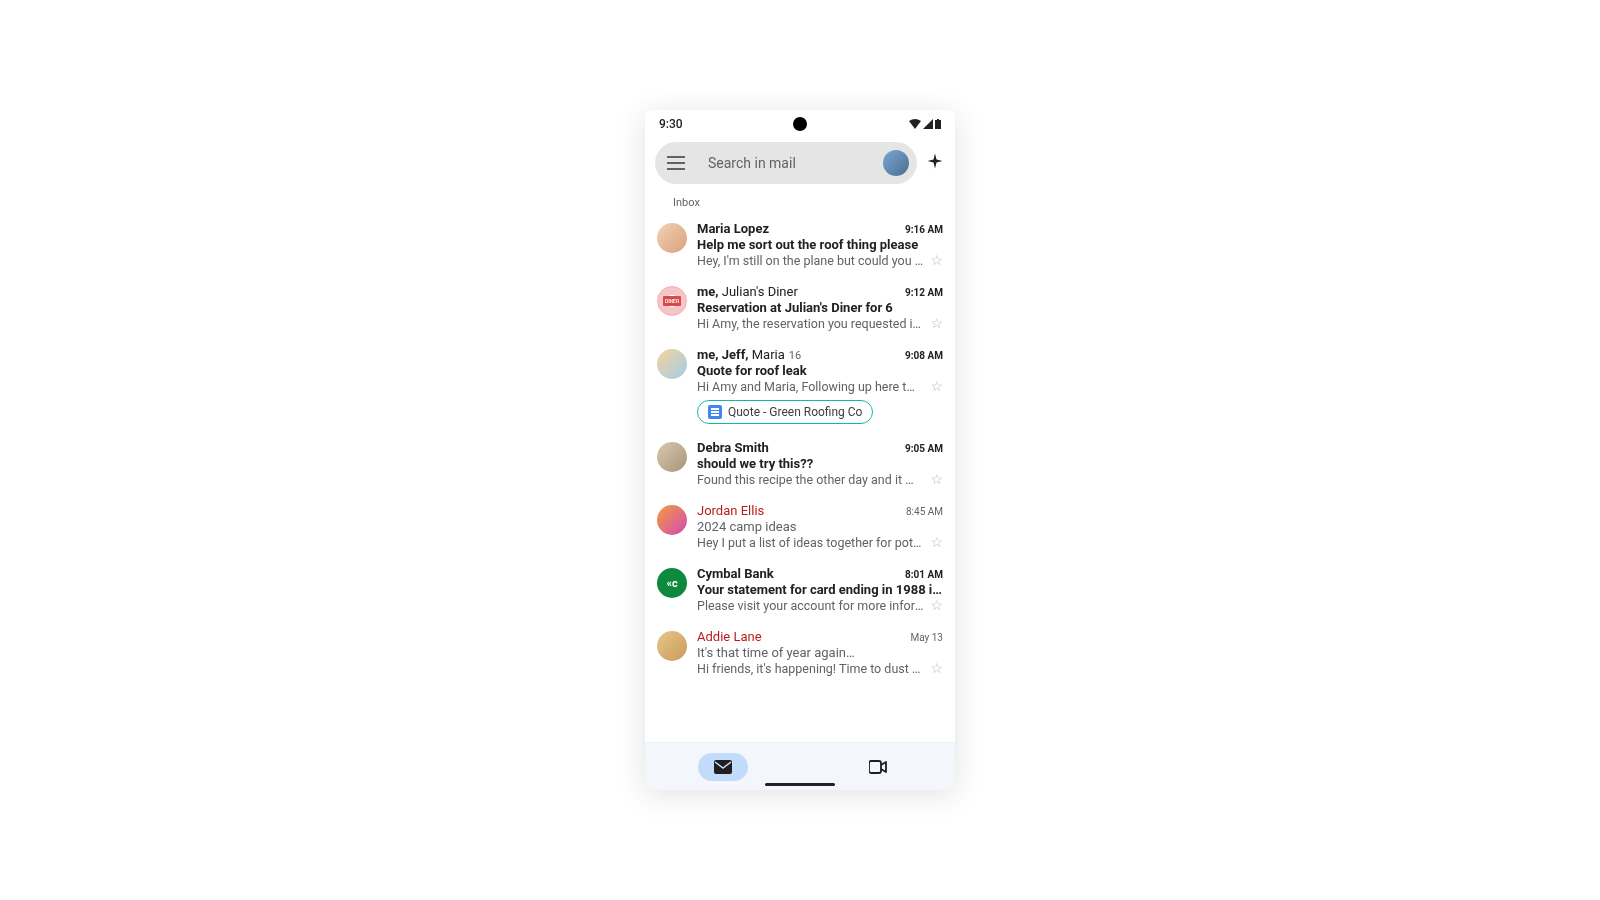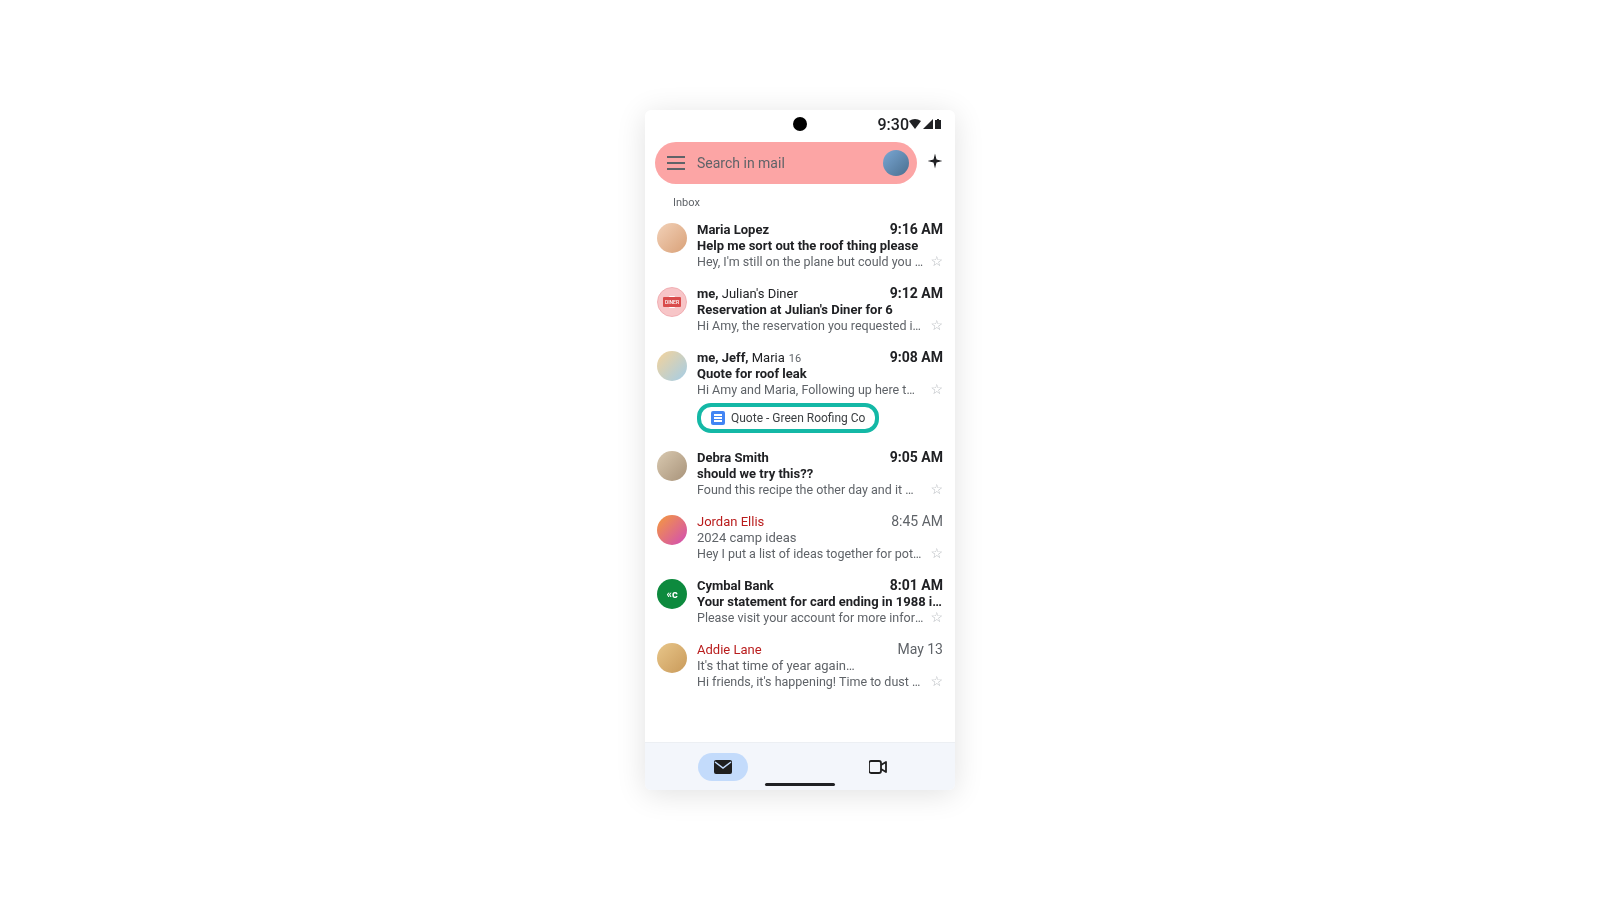--- a/index.html
+++ b/index.html
@@ -20,23 +20,23 @@
     box-shadow: 0 4px 30px rgba(0,0,0,0.12);
     display: flex;
     flex-direction: column;
     overflow: hidden;
     position: relative;
   }
   .status-bar {
     height: 28px;
     display: flex;
     align-items: center;
-    justify-content: flex-end;
+    justify-content: space-between;
     padding: 0 14px;
-    font-size: 16px;
+    font-size: 12px;
     font-weight: 500;
     color: #202124;
   }
   .status-center {
     position: absolute;
     left: 50%;
     transform: translateX(-50%);
     width: 14px;
     height: 14px;
     background: #000;
@@ -48,27 +48,27 @@
     align-items: center;
   }
   .search-row {
     display: flex;
     align-items: center;
     padding: 4px 10px 6px 10px;
     gap: 8px;
   }
   .search-pill {
     flex: 1;
-    background: #fca5a5;
+    background: #e5e5e5;
     border-radius: 22px;
     height: 42px;
     display: flex;
     align-items: center;
     padding: 0 6px 0 12px;
-    gap: 12px;
+    gap: 23px;
   }
   .hamburger {
     width: 18px;
     height: 14px;
     display: flex;
     flex-direction: column;
     justify-content: space-between;
   }
   .hamburger span {
     height: 2px;
@@ -136,21 +136,21 @@
   .unread .sender { font-weight: 700; }
   .read .sender { font-weight: 400; color: #b91c1c; }
   .sender .bold { font-weight: 400; color:#202124; }
   .thread-count {
     font-size: 11px;
     color: #5f6368;
     font-weight: 400;
     margin-left: 4px;
   }
   .time {
-    font-size: 14px;
+    font-size: 10px;
     color: #5f6368;
   }
   .unread .time { font-weight: 700; color:#202124; }
   .subject {
     font-size: 13px;
     color: #202124;
     white-space: nowrap;
     overflow: hidden;
     text-overflow: ellipsis;
     margin-top: 1px;
@@ -173,21 +173,21 @@
   }
   .star {
     color: #b3b7bc;
     font-size: 14px;
     flex-shrink: 0;
   }
   .attachment-chip {
     display: inline-flex;
     align-items: center;
     gap: 6px;
-    border: 4px solid #14b8a6;
+    border: 1px solid #14b8a6;
     border-radius: 14px;
     padding: 4px 10px;
     font-size: 12px;
     color: #3c4043;
     margin-top: 6px;
     max-width: 100%;
   }
   .attachment-chip .doc-icon {
     width: 14px;
     height: 14px;

